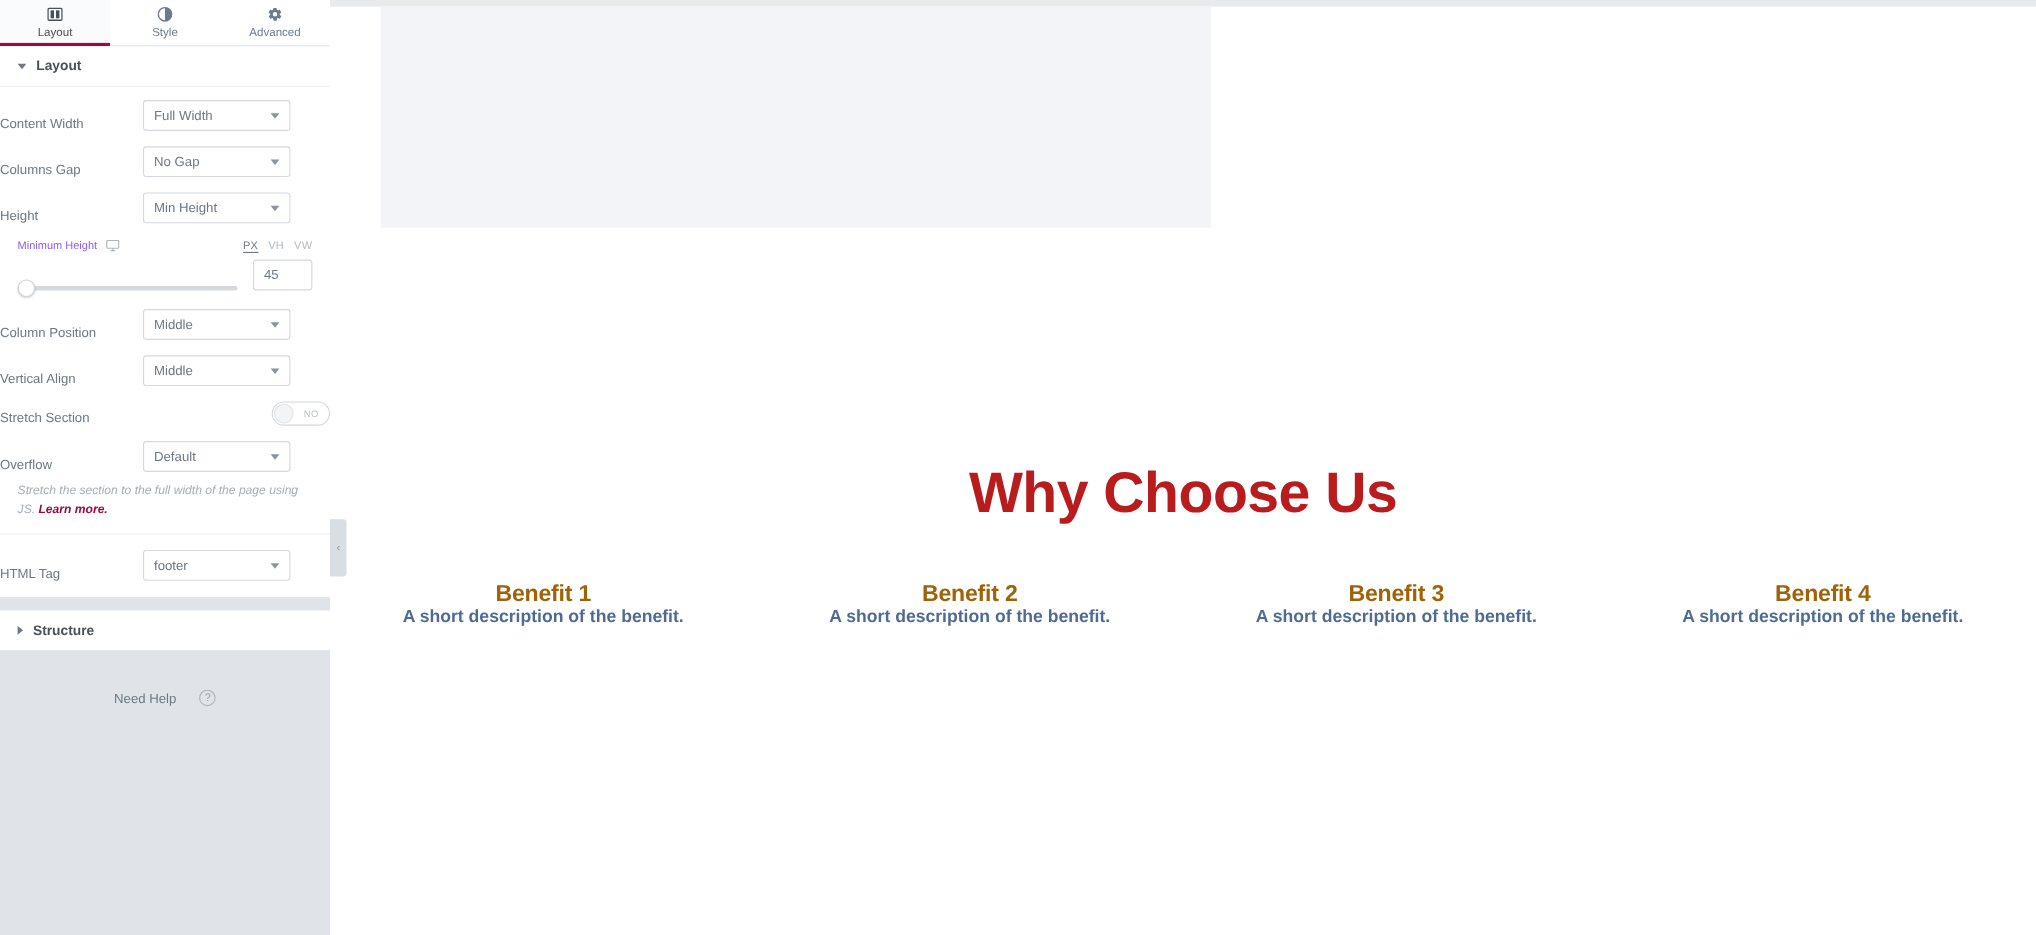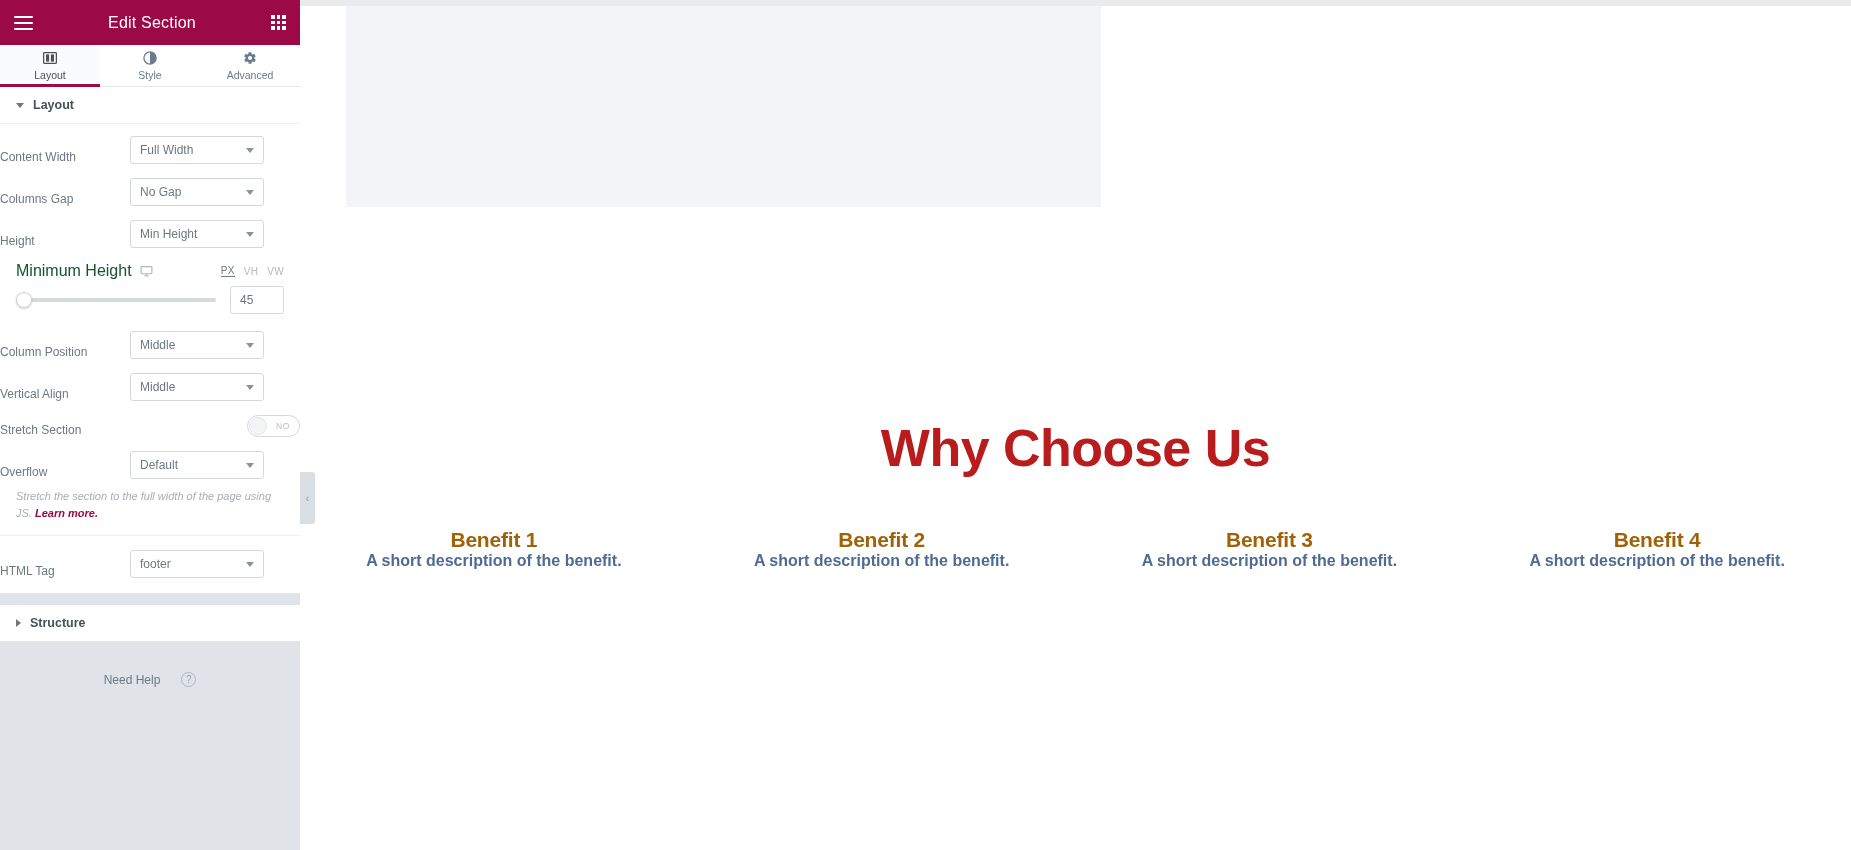--- a/index.html
+++ b/index.html
@@ -87,26 +87,26 @@
     position: relative; max-width: 134px;
   }
   .sel .arr {
     position: absolute; right: 9px; width: 0; height: 0;
     border-left: 4px solid transparent; border-right: 4px solid transparent;
     border-top: 5px solid #8a949c;
   }
 
   
   .ctrl-units { display: flex; align-items: center; padding: 7px 16px 2px 16px; }
-  .ctrl-units .lbl { font-size: 16px; color: #14532d; }
+  .ctrl-units .lbl { font-size: 10px; color: #8b5cf6; }
   .ico-monitor { margin-left: 8px; color: #aeb5bc; display: flex; align-items: center; }
   .units { margin-left: auto; display: flex; gap: 9px; align-items: center; }
   .unit { font-size: 10px; color: #b2b9bf; cursor: pointer; letter-spacing: .3px; }
   .unit.active { color: #6d7882; border-bottom: 1px solid #6d7882; }
-  .slider-row { display: flex; align-items: center; padding: 4px 16px 10px 16px; gap: 14px; }
+  .slider-row { display: flex; align-items: flex-end; padding: 4px 16px 10px 16px; gap: 14px; }
   .slider {
     flex: 1; height: 4px; background: #d5d8dc; border-radius: 2px;
     position: relative; cursor: pointer;
   }
   .slider .knob {
     position: absolute; left: 0px; top: 50%; transform: translate(0,-50%);
     width: 16px; height: 16px; border-radius: 50%;
     background: #ffffff; border: 1px solid #d0d4d8;
     box-shadow: 0 1px 2px rgba(0,0,0,.18); cursor: grab;
   }
@@ -185,39 +185,20 @@
   }
   .benefit-desc { font-size: 16px; color: #4f6b93; font-weight: 700; }
 </style>
 </head>
 <body>
 
 <div class="app">
 
   <div class="panel">
 
-    <div class="panel-header">
-      <span class="ico-hamburger">
-        <i></i>
-          <i></i>
-          <i></i>
-      </span>
-      <span class="panel-title">Edit Section</span>
-      <span class="ico-grid">
-        <i></i>
-          <i></i>
-          <i></i>
-          <i></i>
-          <i></i>
-          <i></i>
-          <i></i>
-          <i></i>
-          <i></i>
-      </span>
-    </div>
 
     <div class="tabs">
       <div class="tab active">
         <span class="tab-ico">
           <svg width="14" height="14" viewBox="0 0 14 14">
               <rect x="0.6" y="1.6" width="12.8" height="10.8" rx="1" fill="none" stroke="currentColor" stroke-width="1.3"></rect>
               <rect x="3" y="3.4" width="3.1" height="7.2" fill="currentColor"></rect>
               <rect x="7.9" y="3.4" width="3.1" height="7.2" fill="currentColor"></rect>
             </svg>
         </span>

